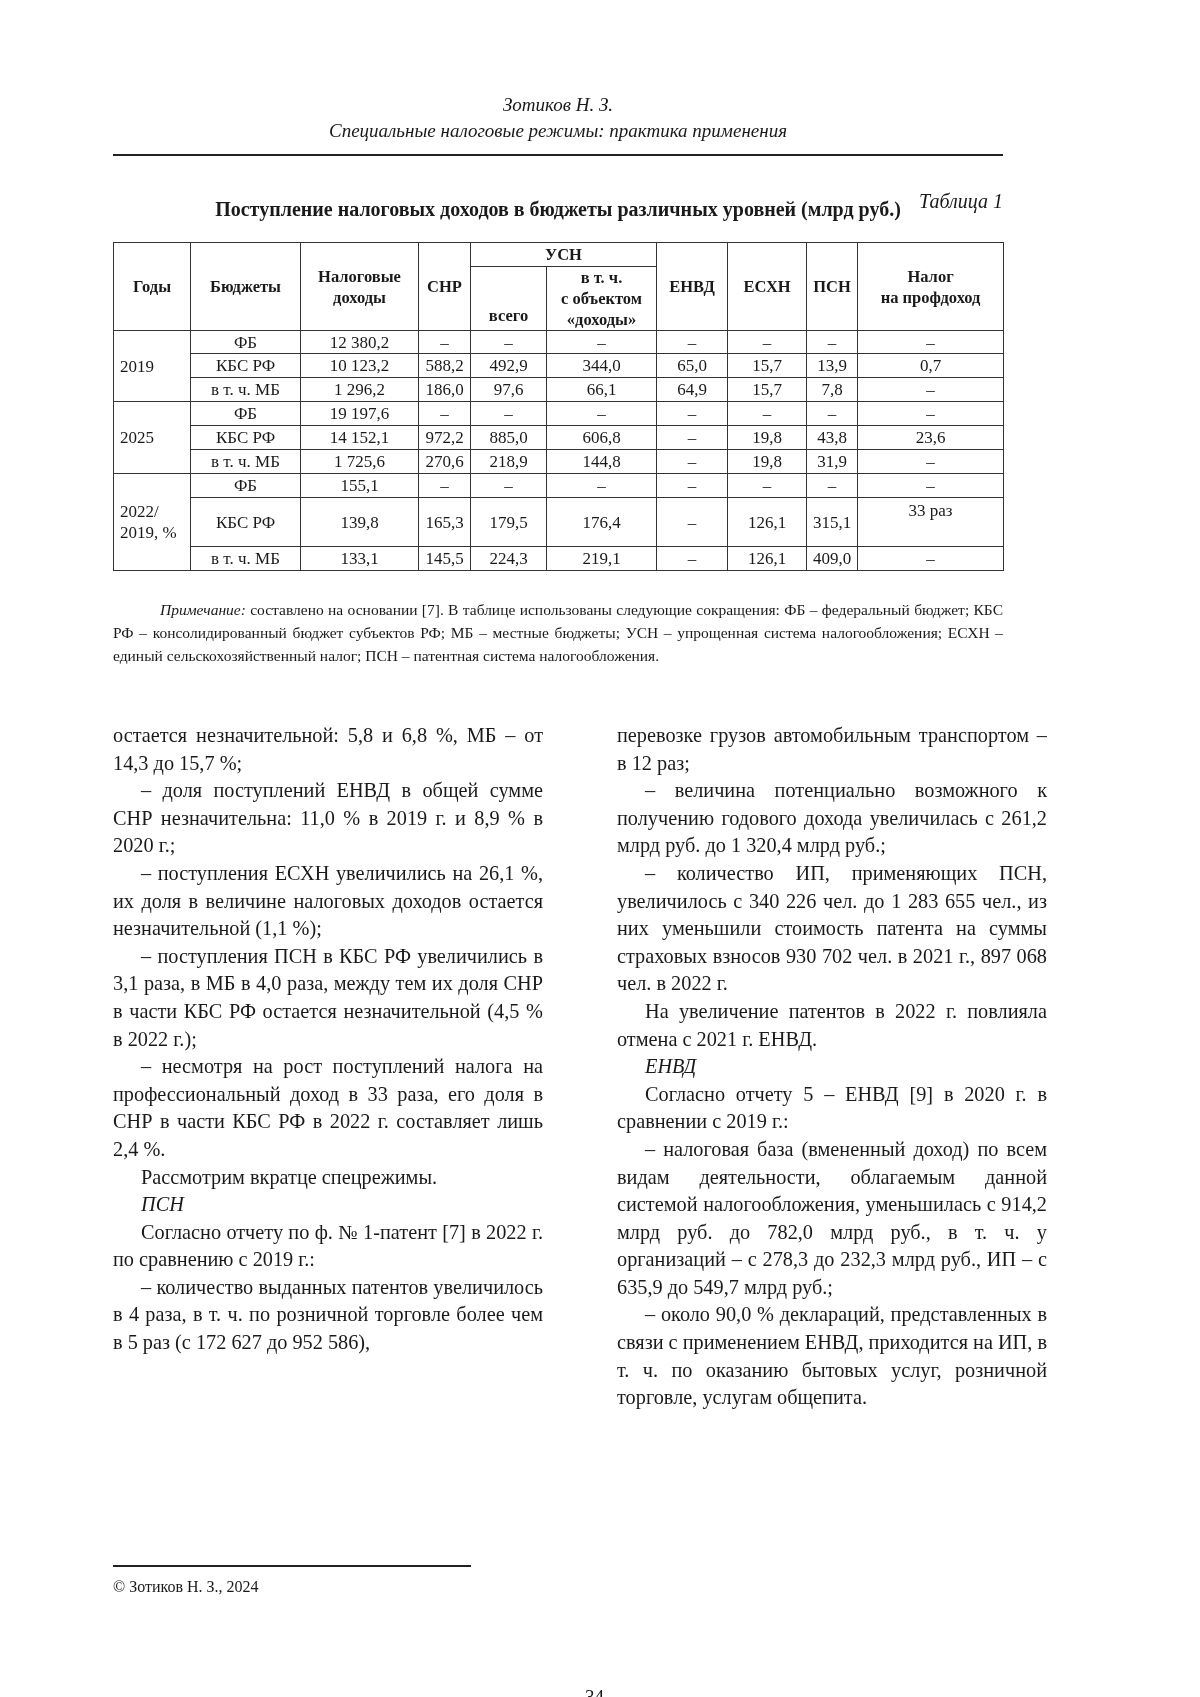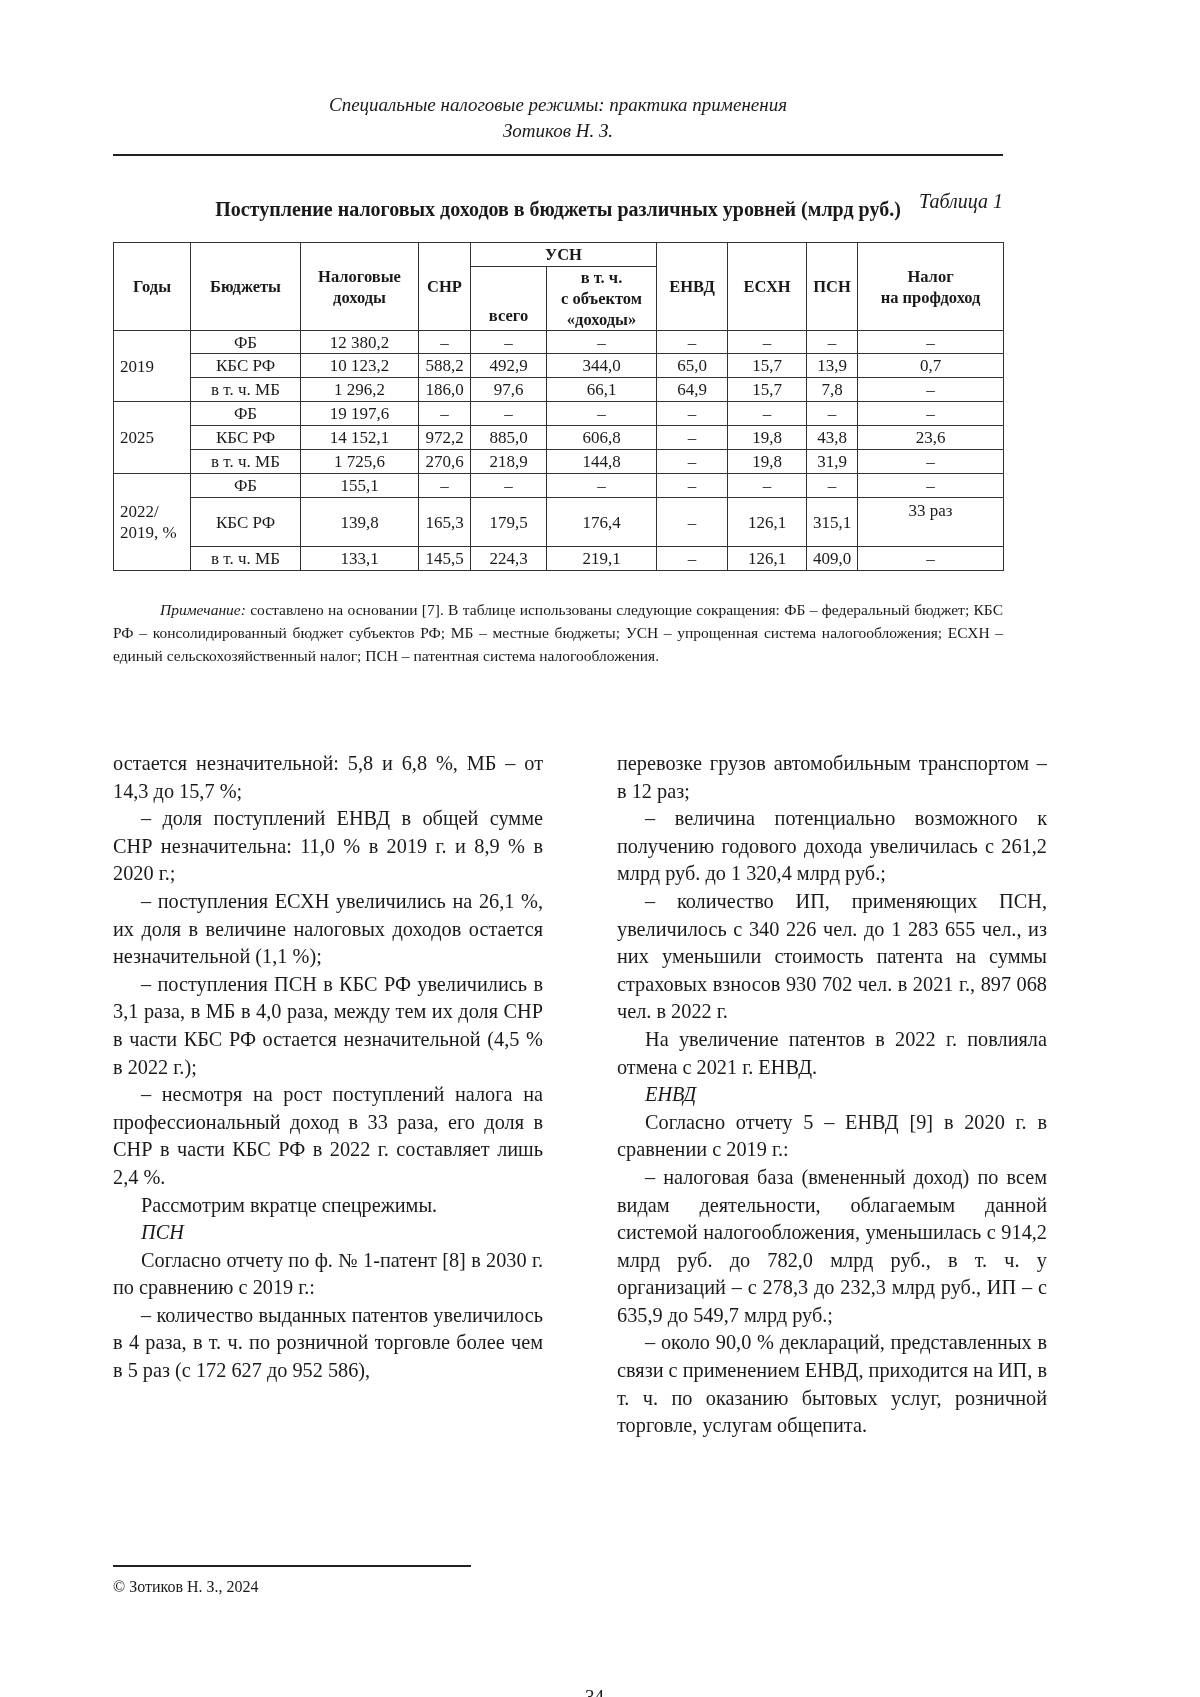--- a/index.html
+++ b/index.html
@@ -14,36 +14,36 @@
   table.data {
     position: absolute; left: 113px; top: 242px; width: 890px;
     border-collapse: collapse; font-size: 17px; table-layout: fixed;
   }
   table.data th, table.data td { border: 1.3px solid #333; padding: 0 2px; text-align: center; vertical-align: middle; line-height: 21px; }
   table.data th { font-weight: bold; font-size: 16.5px; }
   table.data td.year { text-align: left; padding-left: 6px; }
   table.data td.top { vertical-align: top; padding-top: 2px; }
   .note { position: absolute; left: 113px; width: 890px; top: 598px; font-size: 15.5px; line-height: 23px; text-align: justify; text-indent: 47px; }
   .note em { font-style: italic; }
-  .col { position: absolute; top: 750px; width: 430px; font-size: 20.3px; line-height: 27.6px; text-align: justify; }
+  .col { position: absolute; top: 722px; width: 430px; font-size: 20.3px; line-height: 27.6px; text-align: justify; }
   .col.left { left: 113px; }
   .col.right { left: 617px; }
   .col p { margin: 0; }
   .col p.ind { text-indent: 28px; }
   .col p.it { font-style: italic; text-indent: 28px; }
   .foot-rule { position: absolute; left: 113px; width: 358px; top: 1565px; height: 2px; background: #222; }
   .copyright { position: absolute; left: 113px; top: 1578px; font-size: 16px; }
   .page-num { position: absolute; left: 585px; top: 1686px; font-size: 19px; }
 </style>
 </head>
 <body>
 
 <div class="running-head">
+  <div>Зотиков Н. З.</div>
   <div>Специальные налоговые режимы: практика применения</div>
-  <div>Зотиков Н. З.</div>
 </div>
 <div class="head-rule"></div>
 
 <div class="table-label">Таблица 1</div>
 <div class="table-title">Поступление налоговых доходов в бюджеты различных уровней (млрд руб.)</div>
 
 <table class="data">
   <colgroup>
     <col style="width:77px">
       <col style="width:110px">
@@ -195,21 +195,21 @@
 <div class="note"><em>Примечание:</em><span> составлено на основании [7]. В таблице использованы следующие сокращения: ФБ – федеральный бюджет; КБС РФ – консолидированный бюджет субъектов РФ; МБ – местные бюджеты; УСН – упрощенная система налогообложения; ЕСХН – единый сельскохозяйственный налог; ПСН – патентная система налогообложения.</span></div>
 
 <div class="col left">
   <p>остается незначительной: 5,8 и 6,8 %, МБ – от 14,3 до 15,7 %;</p>
   <p class="ind">– доля поступлений ЕНВД в общей сумме СНР незначительна: 11,0 % в 2019 г. и 8,9 % в 2020 г.;</p>
   <p class="ind">– поступления ЕСХН увеличились на 26,1 %, их доля в величине налоговых доходов остается незначительной (1,1 %);</p>
   <p class="ind">– поступления ПСН в КБС РФ увеличились в 3,1 раза, в МБ в 4,0 раза, между тем их доля СНР в части КБС РФ остается незначительной (4,5 % в 2022 г.);</p>
   <p class="ind">– несмотря на рост поступлений налога на профессиональный доход в 33 раза, его доля в СНР в части КБС РФ в 2022 г. составляет лишь 2,4 %.</p>
   <p class="ind">Рассмотрим вкратце спецрежимы.</p>
   <p class="it">ПСН</p>
-  <p class="ind">Согласно отчету по ф. № 1-патент [8] в 2030 г. по сравнению с 2019 г.:</p>
+  <p class="ind">Согласно отчету по ф. № 1-патент [7] в 2022 г. по сравнению с 2019 г.:</p>
   <p class="ind">– количество выданных патентов увеличилось в 4 раза, в т. ч. по розничной торговле более чем в 5 раз (с 172 627 до 952 586),</p>
 </div>
 
 <div class="col right">
   <p>перевозке грузов автомобильным транспортом – в 12 раз;</p>
   <p class="ind">– величина потенциально возможного к получению годового дохода увеличилась с 261,2 млрд руб. до 1 320,4 млрд руб.;</p>
   <p class="ind">– количество ИП, применяющих ПСН, увеличилось с 340 226 чел. до 1 283 655 чел., из них уменьшили стоимость патента на суммы страховых взносов 930 702 чел. в 2021 г., 897 068 чел. в 2022 г.</p>
   <p class="ind">На увеличение патентов в 2022 г. повлияла отмена с 2021 г. ЕНВД.</p>
   <p class="it">ЕНВД</p>
   <p class="ind">Согласно отчету 5 – ЕНВД [9] в 2020 г. в сравнении с 2019 г.:</p>

